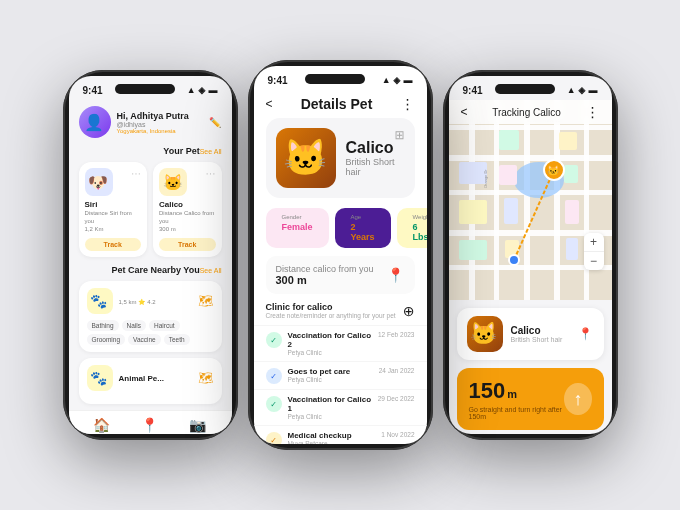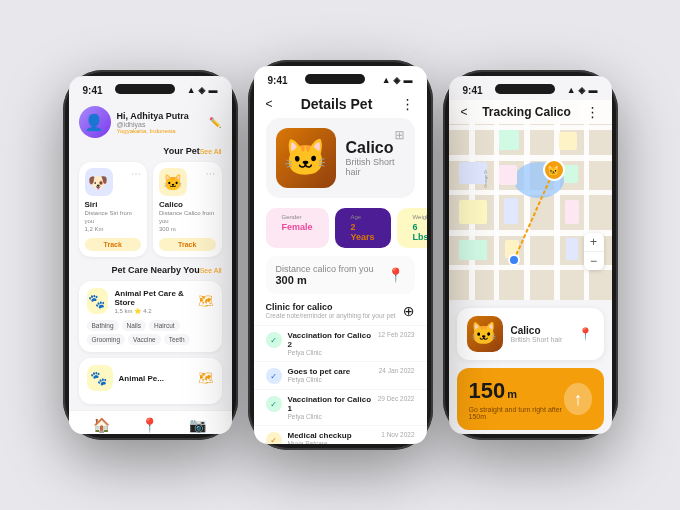--- a/index.html
+++ b/index.html
@@ -28,21 +28,21 @@
     .phone {
       background: #1a1a1a;
       border-radius: 40px;
       position: relative;
       box-shadow: 0 20px 60px rgba(0,0,0,0.4), inset 0 0 0 2px #3a3a3a;
       flex-shrink: 0;
     }
 
     .phone-inner {
       background: #f5f5f7;
-      border-radius: 14px;
+      border-radius: 22px;
       overflow: hidden;
       position: relative;
     }
 
     .phone-1 { width: 175px; height: 370px; }
     .phone-1 .phone-inner { width: 163px; height: 358px; margin: 6px; }
 
     .phone-2 { width: 185px; height: 390px; z-index: 2; }
     .phone-2 .phone-inner { width: 173px; height: 378px; margin: 6px; }
 
@@ -378,21 +378,21 @@
       top: 0; left: 0; right: 0;
       display: flex;
       align-items: center;
       justify-content: space-between;
       padding: 4px 12px;
       background: rgba(255,255,255,0.9);
       backdrop-filter: blur(4px);
     }
 
     .p3-back { font-size: 12px; color: #1a1a1a; }
-    .p3-title { font-size: 12px; font-weight: 700; color: #1a1a1a; }
+    .p3-title { font-size: 10px; font-weight: 400; color: #1a1a1a; }
     .p3-more { font-size: 14px; color: #1a1a1a; }
 
     .map-zoom {
       position: absolute;
       right: 8px;
       bottom: 30px;
       background: white;
       border-radius: 6px;
       box-shadow: 0 1px 4px rgba(0,0,0,0.15);
     }
@@ -522,21 +522,20 @@
 
         <div class="p1-section-header">
           <span class="p1-section-title">Pet Care Nearby You</span>
           <span class="p1-see-all">See All</span>
         </div>
 
         <div class="p1-nearby-card">
           <div class="p1-store-row">
             <div class="p1-store-icon">🐾</div>
             <div>
-              <div class="p1-store-name">Animal Pet Care &amp; Store</div>
               <div class="p1-store-dist">1,5 km ⭐ 4.2</div>
             </div>
             <span class="p1-map-icon">🗺</span>
           </div>
           <div class="p1-tags">
             <span class="p1-tag">Bathing</span>
             <span class="p1-tag">Nails</span>
             <span class="p1-tag">Haircut</span>
             <span class="p1-tag">Grooming</span>
             <span class="p1-tag">Vaccine</span>

